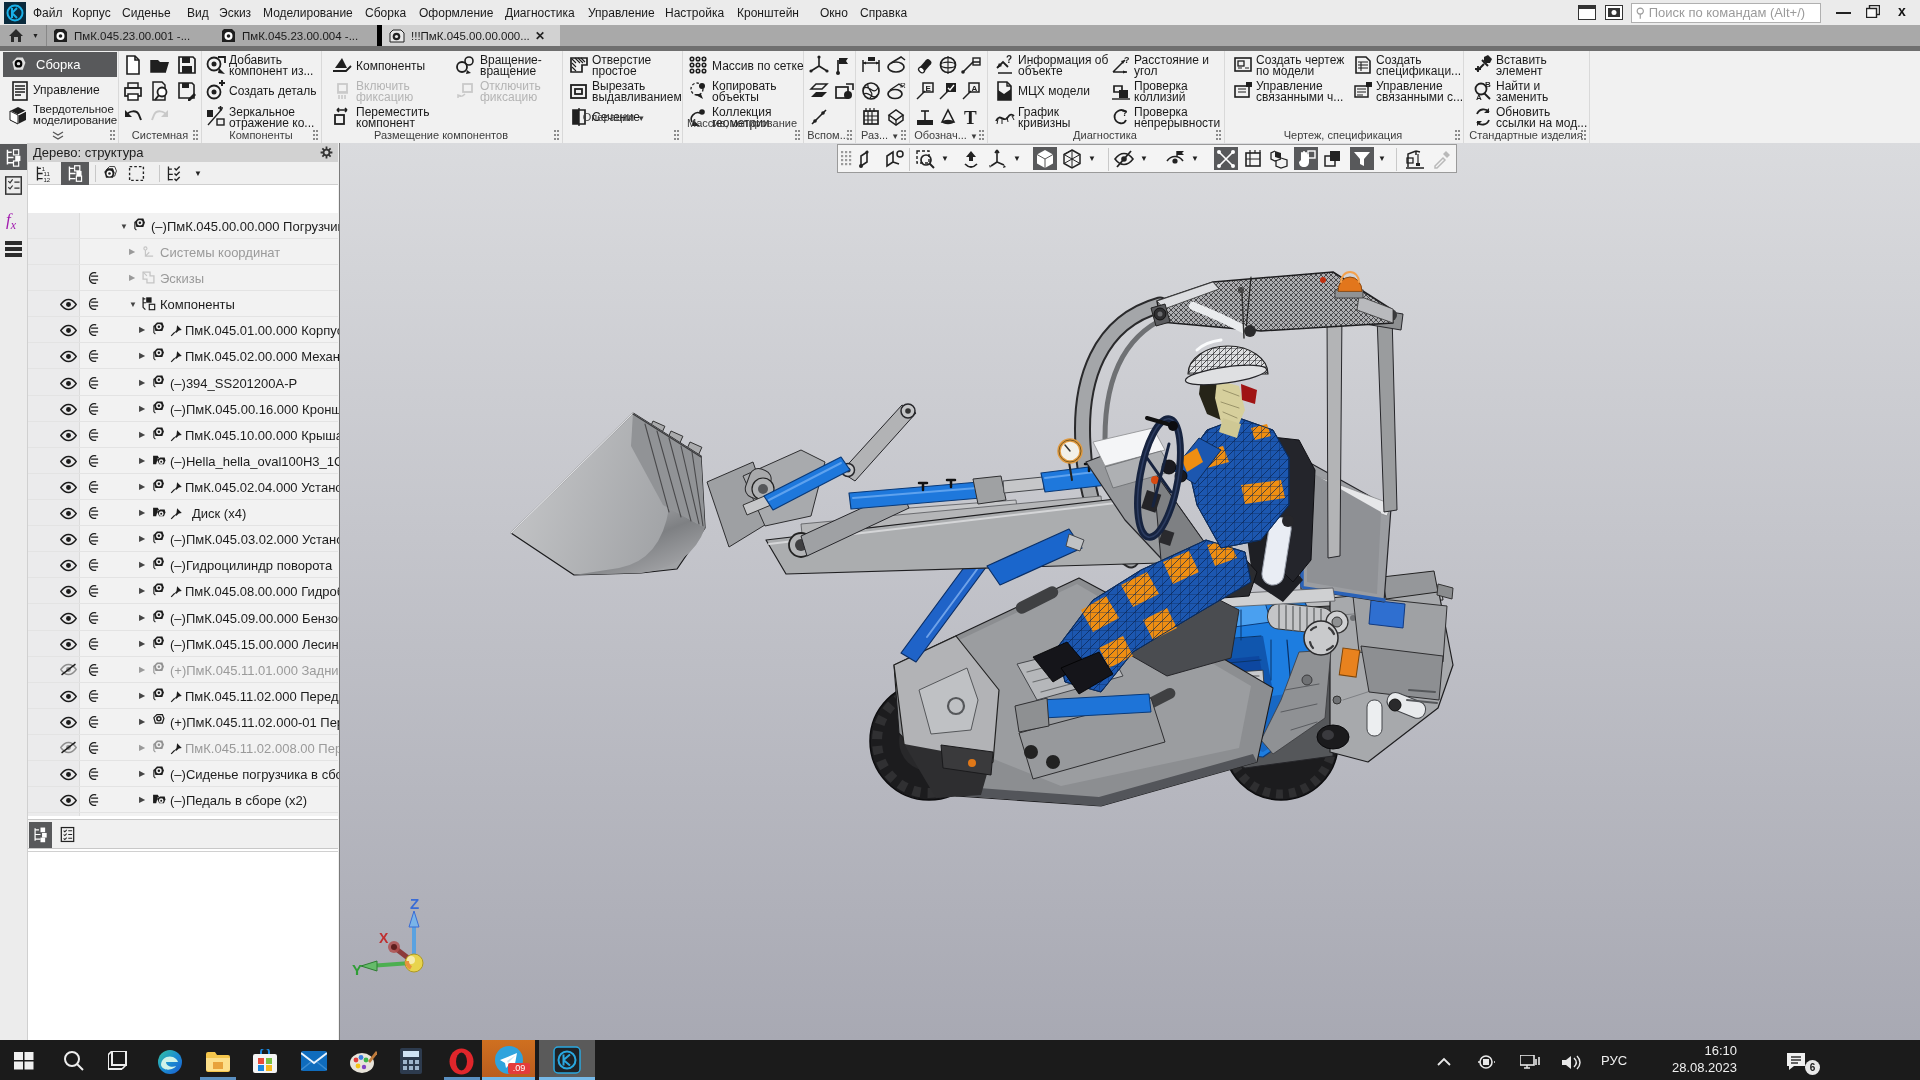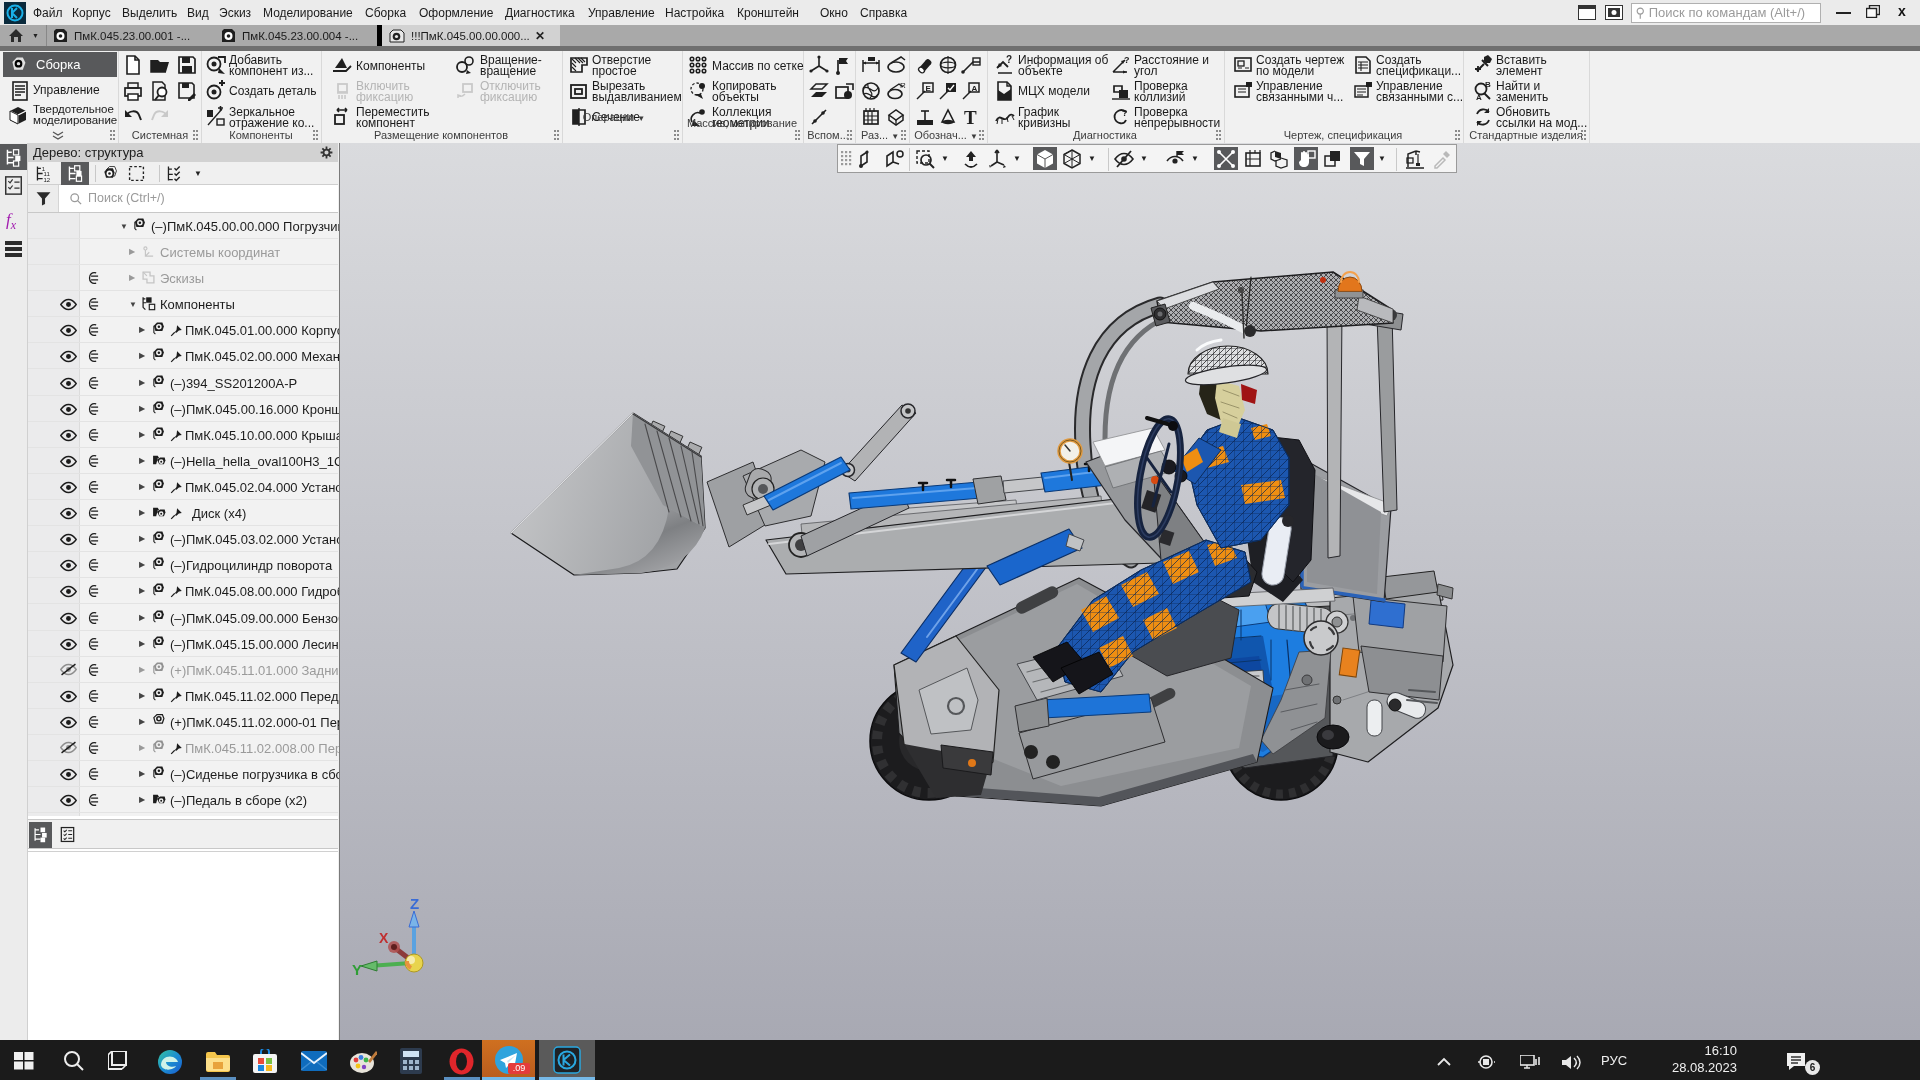--- a/index.html
+++ b/index.html
@@ -345,21 +345,21 @@
 </defs>
   </svg>
 <div id="menubar">
 <svg class="abs" style="left:4px;top:2px" width="22" height="22">
       <rect width="22" height="22" fill="#0a2a3c"></rect>
       <circle cx="11" cy="11" r="7.5" fill="none" stroke="#19b0e8" stroke-width="2"></circle>
       <path d="M8 6v10M8 11l5-5M8 11l5 5" stroke="#19b0e8" stroke-width="2" fill="none"></path>
     </svg>
 <span class="mitem" style="left:33px">Файл</span>
 <span class="mitem" style="left:72px">Корпус</span>
-<span class="mitem" style="left:122px">Выделить</span>
+<span class="mitem" style="left:122px">Сиденье</span>
 <span class="mitem" style="left:187px">Вид</span>
 <span class="mitem" style="left:219px">Эскиз</span>
 <span class="mitem" style="left:263px">Моделирование</span>
 <span class="mitem" style="left:365px">Сборка</span>
 <span class="mitem" style="left:419px">Оформление</span>
 <span class="mitem" style="left:505px">Диагностика</span>
 <span class="mitem" style="left:588px">Управление</span>
 <span class="mitem" style="left:665px">Настройка</span>
 <span class="mitem" style="left:737px">Кронштейн</span>
 <span class="mitem" style="left:820px">Окно</span>
@@ -818,32 +818,20 @@
       </svg>
 <svg class="abs" style="left:99px;top:2px" width="19" height="19" viewBox="0 0 22 22">
         <rect x="3" y="3" width="16" height="16" fill="none" stroke="#222" stroke-width="1.6" stroke-dasharray="3 2.4"></rect>
       </svg>
 <div class="abs" style="left:131px;top:3px;width:1px;height:17px;background:#c8c8c8"></div>
 <svg class="abs" style="left:137px;top:2px" width="19" height="19" viewBox="0 0 22 22">
         <path d="M4 3v16M4 6h4M4 12h5M4 18h5" stroke="#222" fill="none" stroke-width="1.5"></path>
         <path d="M11 5l2 2 4-4M11 11l2 2 4-4M11 17l2 2 4-4" stroke="#222" fill="none" stroke-width="1.6"></path>
       </svg>
 <span class="abs" style="left:166px;top:7px;font-size:8px;color:#222">▼</span>
-</div>
-<div id="treesearch">
-<div class="abs" style="left:0;top:0;width:31px;height:27px;background:#ececec;border-right:1px solid #d5d5d5">
-        <svg class="abs" style="left:7px;top:5px" width="17" height="17" viewBox="0 0 22 22">
-          <path d="M2 3h18l-7 8v7l-4 2v-9z" fill="#2b2b2b"></path>
-        </svg>
-      </div>
-<svg class="abs" style="left:41px;top:7px" width="14" height="14" viewBox="0 0 22 22">
-        <circle cx="9" cy="9" r="6" fill="none" stroke="#9a9a9a" stroke-width="2"></circle>
-        <path d="M13.5 13.5L19 19" stroke="#9a9a9a" stroke-width="2"></path>
-      </svg>
-<span class="abs" style="left:60px;top:6px;font-size:12.5px;color:#9a9a9a">Поиск (Ctrl+/)</span>
 </div>
 <div id="treerows">
       <div class="abs" style="left:0;top:0;width:51px;height:603px;background:#ebebec"></div>
       <div class="abs" style="left:51px;top:0;width:1px;height:603px;background:#dcdcdc"></div>
 <div class="trow" style="top:0px">
 <span class="abs" style="left:92px;top:9px;font-size:8px;color:#444">▼</span>
 <svg class="abs" style="left:103px;top:4px;" width="17" height="17" viewBox="0 0 22 22">
           <path d="M5 6l4-4h7l2 5-2 6H7z" fill="#1d1d1d"></path>
           <circle cx="11.5" cy="7.5" r="3.6" fill="#f2f2f2"></circle>
           <circle cx="11.5" cy="7.5" r="1.6" fill="#1d1d1d"></circle>

